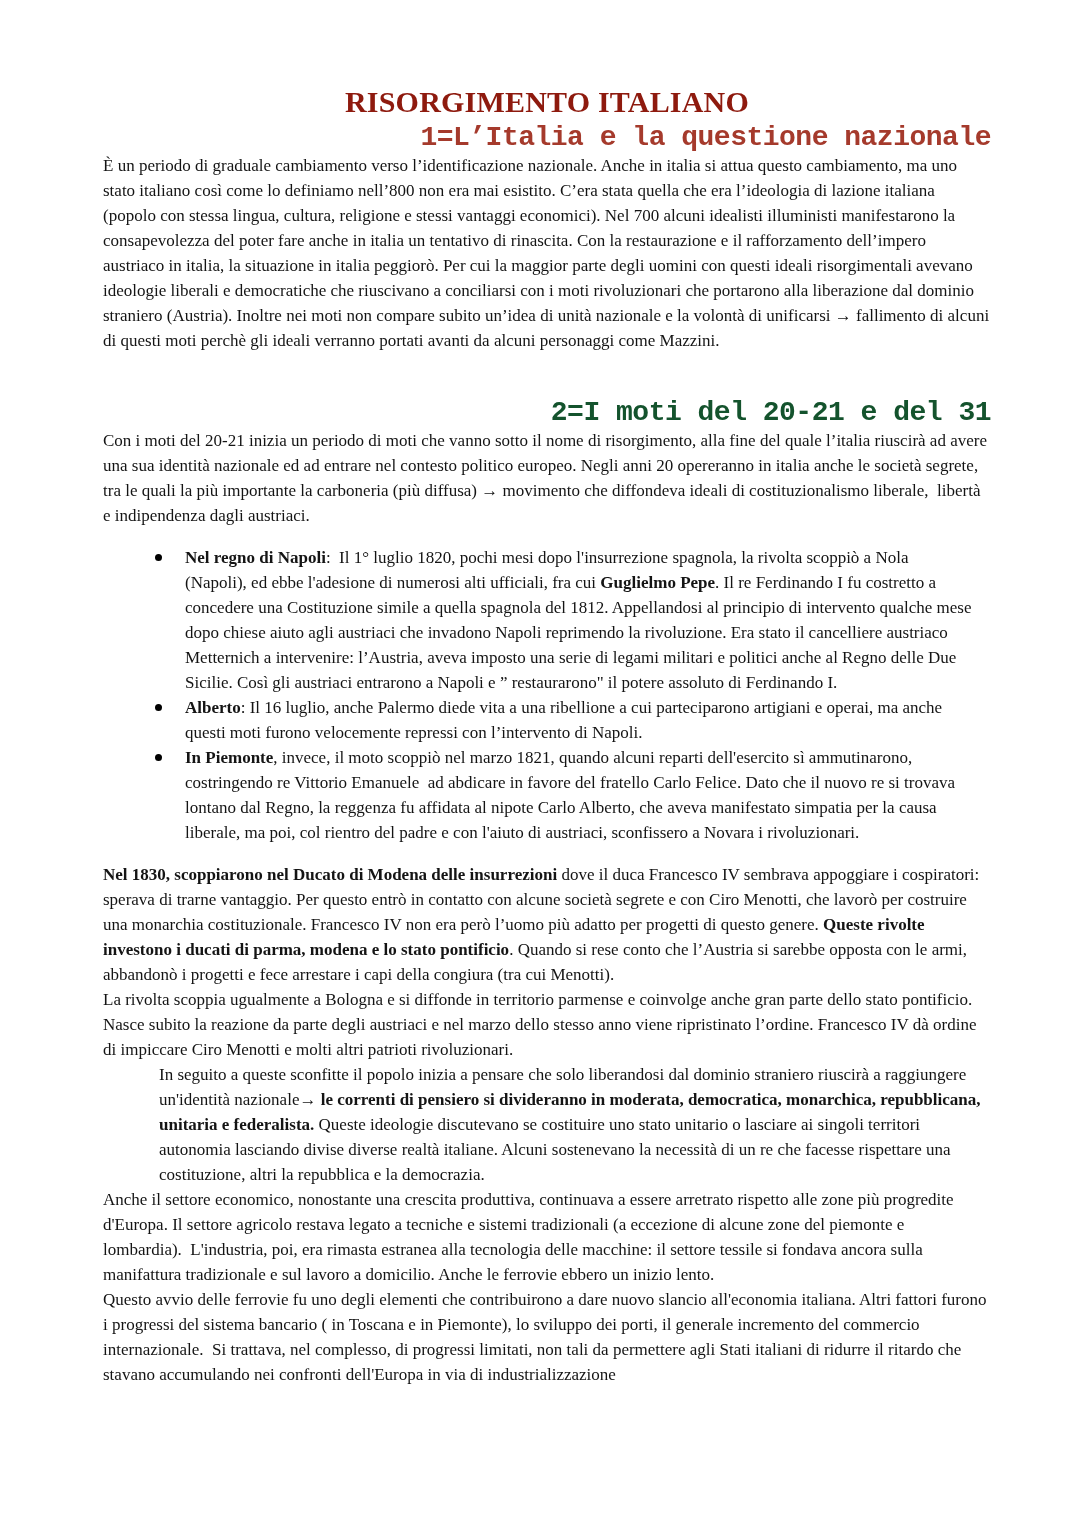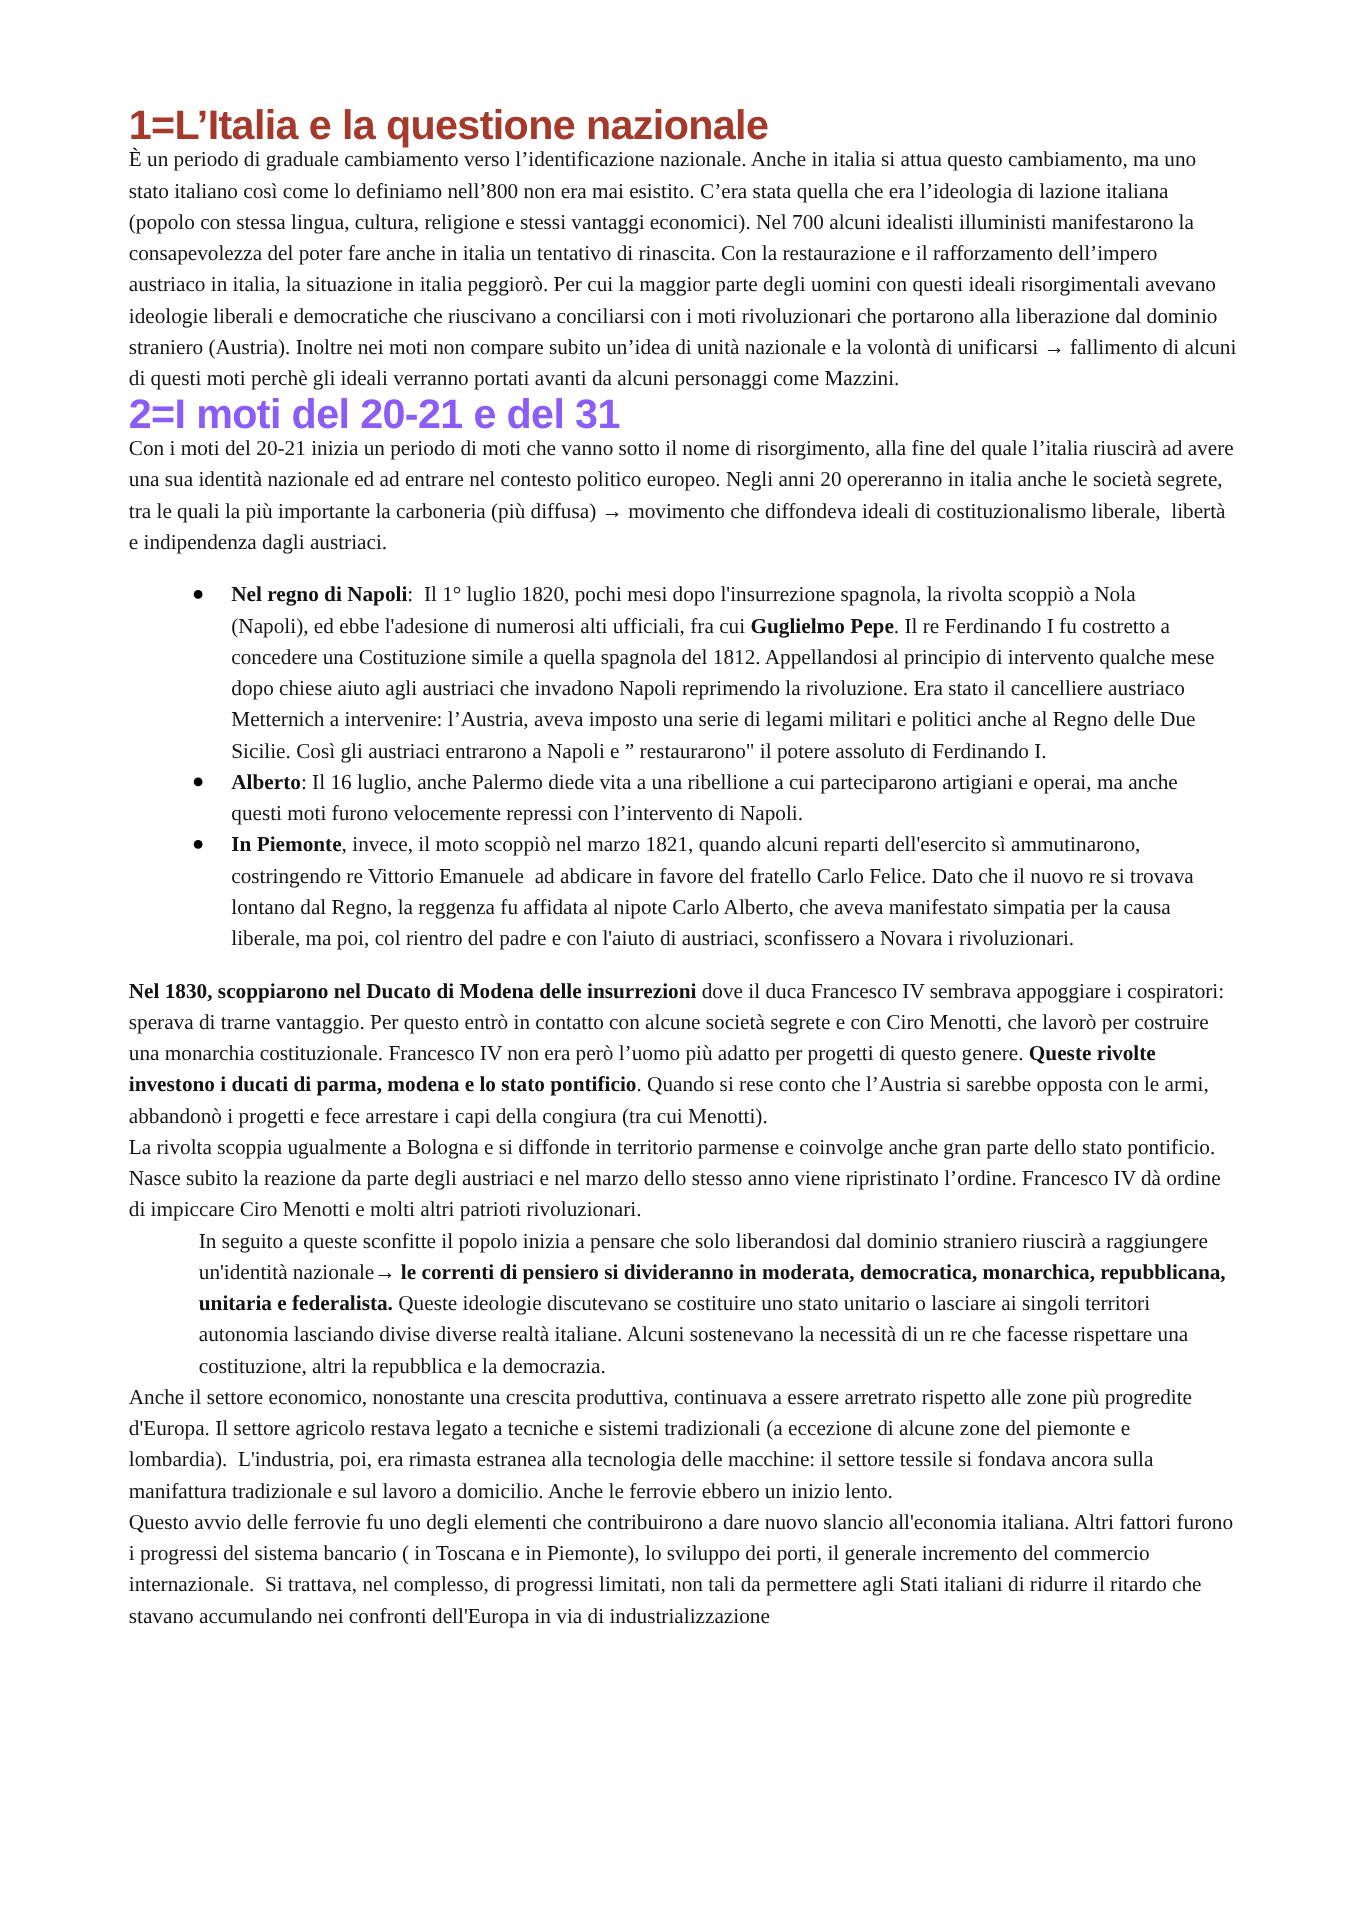--- a/index.html
+++ b/index.html
@@ -19,26 +19,27 @@
   .doc-title {
     margin: 0 0 2px 0;
     text-align: center;
     font-family: "Liberation Serif", serif;
     font-weight: 700;
     font-size: 30px;
     line-height: 36px;
     letter-spacing: 0.2px;
   }
   h2.sec {
-    font-family: Liberation Sans, sans-serif;
+    font-family: Liberation Mono, monospace;
     font-weight: 700;
-    font-size: 33px;
+    font-size: 28px;
     line-height: 31px;
     letter-spacing: -0.5px;
     margin: 0;
+    text-align: right;
   }
   .h-sec1 { margin: 0 0 4px 0; }
   .h-sec2 { margin: 15px 0 4px 0; }
   .h-sec3 { margin: 14px 0 4px 0; }
   p { margin: 0; }
   p.gap-top { }
   p.indent { margin-left: 56px; }
   ul.bullets {
     margin: 17px;
     padding: 0;
@@ -58,26 +59,27 @@
     border-radius: 50%;
     background: #000000;
   }
   b { font-weight: 700; }
 </style>
 </head>
 <body>
 
 <div class="page">
 
+  <h1 class="doc-title" style="color: rgb(142, 26, 14);">RISORGIMENTO ITALIANO</h1>
 
   <h2 class="sec h-sec1" style="color: rgb(165, 58, 44);">1=L’Italia e la questione nazionale</h2>
 
   <p><span>È un periodo di graduale cambiamento verso l’identificazione nazionale. Anche in italia si attua questo cambiamento, ma uno stato italiano così come lo definiamo nell’800 non era mai esistito. C’era stata quella che era l’ideologia di lazione italiana (popolo con stessa lingua, cultura, religione e stessi vantaggi economici). Nel 700 alcuni idealisti illuministi manifestarono la consapevolezza del poter fare anche in italia un tentativo di rinascita. Con la restaurazione e il rafforzamento dell’impero austriaco in italia, la situazione in italia peggiorò. Per cui la maggior parte degli uomini con questi ideali risorgimentali avevano ideologie liberali e democratiche che riuscivano a conciliarsi con i moti rivoluzionari che portarono alla liberazione dal dominio straniero (Austria). Inoltre nei moti non compare subito un’idea di unità nazionale e la volontà di unificarsi → fallimento di alcuni di questi moti perchè gli ideali verranno portati avanti da alcuni personaggi come Mazzini.</span></p>
 
-  <h2 class="sec h-sec2" style="color: #8b5cf6;">2=I moti del 20-21 e del 31</h2>
+  <h2 class="sec h-sec2" style="color: #14532d; margin-top: 44px;">2=I moti del 20-21 e del 31</h2>
 
   <p><span>Con i moti del 20-21 inizia un periodo di moti che vanno sotto il nome di risorgimento, alla fine del quale l’italia riuscirà ad avere una sua identità nazionale ed ad entrare nel contesto politico europeo. Negli anni 20 opereranno in italia anche le società segrete, tra le quali la più importante la carboneria (più diffusa) → movimento che diffondeva ideali di costituzionalismo liberale,&nbsp; libertà e indipendenza dagli austriaci.</span></p>
 
   <ul class="bullets">
     <li><b>Nel regno di Napoli</b><span>:&nbsp; Il 1° luglio 1820, pochi mesi dopo l'insurrezione spagnola, la rivolta scoppiò a Nola (Napoli), ed ebbe l'adesione di numerosi alti ufficiali, fra cui </span><b>Guglielmo Pepe</b><span>. Il re Ferdinando I fu costretto a concedere una Costituzione simile a quella spagnola del 1812. Appellandosi al principio di intervento qualche mese dopo chiese aiuto agli austriaci che invadono Napoli reprimendo la rivoluzione. Era stato il cancelliere austriaco Metternich a intervenire: l’Austria, aveva imposto una serie di legami militari e politici anche al Regno delle Due Sicilie. Così gli austriaci entrarono a Napoli e ” restaurarono" il potere assoluto di Ferdinando I.</span></li>
     <li><b>Alberto</b><span>: Il 16 luglio, anche Palermo diede vita a una ribellione a cui parteciparono artigiani e operai, ma anche questi moti furono velocemente repressi con l’intervento di Napoli.</span></li>
     <li><b>In Piemonte</b><span>, invece, il moto scoppiò nel marzo 1821, quando alcuni reparti dell'esercito sì ammutinarono, costringendo re Vittorio Emanuele&nbsp; ad abdicare in favore del fratello Carlo Felice. Dato che il nuovo re si trovava lontano dal Regno, la reggenza fu affidata al nipote Carlo Alberto, che aveva manifestato simpatia per la causa liberale, ma poi, col rientro del padre e con l'aiuto di austriaci, sconfissero a Novara i rivoluzionari.</span></li>
   </ul>
 
   <p class="gap-top"><b>Nel 1830, scoppiarono nel Ducato di Modena delle insurrezioni</b><span> dove il duca Francesco IV sembrava appoggiare i cospiratori: sperava di trarne vantaggio. Per questo entrò in contatto con alcune società segrete e con Ciro Menotti, che lavorò per costruire una monarchia costituzionale. Francesco IV non era però l’uomo più adatto per progetti di questo genere. </span><b>Queste rivolte investono i ducati di parma, modena e lo stato pontificio</b><span>. Quando si rese conto che l’Austria si sarebbe opposta con le armi, abbandonò i progetti e fece arrestare i capi della congiura (tra cui Menotti).</span></p>

